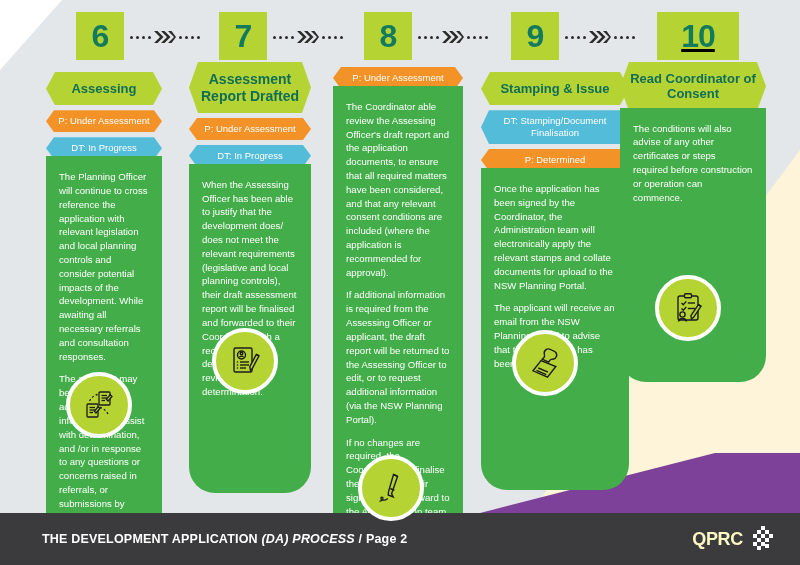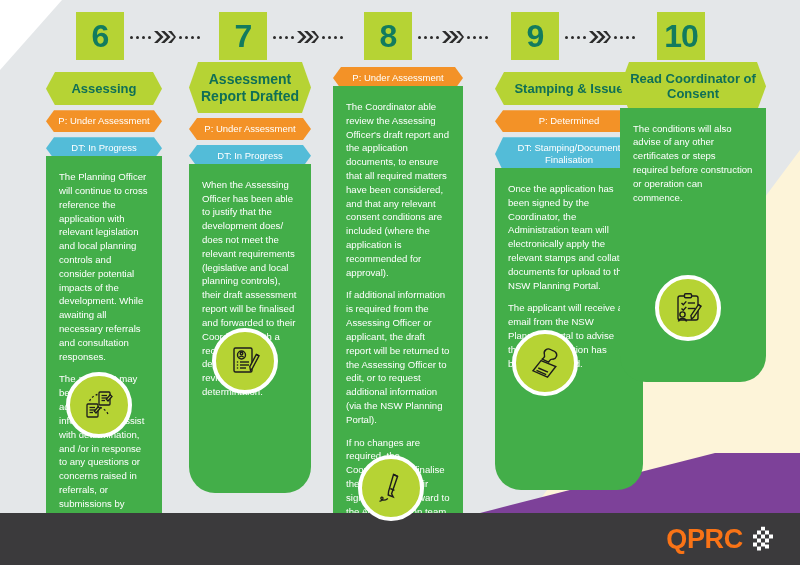--- a/index.html
+++ b/index.html
@@ -40,33 +40,33 @@
     position:absolute;left:42px;top:50%;transform:translateY(-50%);
     color:#ffffff;font-size:12.5px;font-weight:bold;letter-spacing:.2px;
     white-space:nowrap;
   }
   .footer-text i{font-style:italic;}
   .footer-text .pg{font-weight:bold;}
   .logo{
     position:absolute;right:26px;top:50%;transform:translateY(-50%);
     display:flex;align-items:center;gap:5px;
   }
-  .logo-word{color:#f97316;font-size:27px;font-weight:bold;letter-spacing:-.3px;}
+  .logo-word{color:#fef9c3;font-size:18px;font-weight:bold;letter-spacing:-.3px;}
   .logo-mark{width:26px;height:26px;display:block;}
 
   
   .steps{position:absolute;left:0;top:0;width:100%;height:62px;z-index:3;}
   .num-box{
     position:absolute;top:12px;width:48px;height:48px;background:#b6d334;
     display:flex;align-items:center;justify-content:center;
   }
   .num-box span{
     color:#127b5e;font-size:32px;font-weight:bold;line-height:1;letter-spacing:-1px;
   }
-  .num-box.wide{width:48px;}
+  .num-box.wide{width:82px;text-decoration:underline;}
   .sep{position:absolute;top:29px;height:16px;display:flex;align-items:center;gap:3px;}
   .dots{display:flex;gap:3px;align-items:center;}
   .dots i{width:3px;height:3px;background:#2b2b2b;border-radius:50%;display:block;}
   .chev{display:flex;align-items:center;}
   .chev svg{display:block;}
 
   
   .col{position:absolute;z-index:4;}
 
   .title-hex{
@@ -98,21 +98,21 @@
     background:#b6d334;border:4px solid #ffffff;
     display:flex;align-items:center;justify-content:center;
     z-index:6;
   }
   .icon-circle svg{display:block;}
 
   
   #col6{left:46px;  top:72px; width:116px;}
   #col7{left:189px; top:62px; width:122px;}
   #col8{left:333px; top:62px; width:130px;}
-  #col9{left:495px; top:72px; width:148px;}
+  #col9{left:481px; top:72px; width:148px;}
   #col10{left:620px;top:62px; width:146px;}
 
   #col6 .title-hex{font-size:13px;}
   #col10 .title-hex{font-size:13px;}
   #col9 .title-hex{font-size:13px;}
 
   #ic6 {left:66px; top:372px;}
   #ic7 {left:212px;top:328px;}
   #ic8 {left:358px;top:455px;}
   #ic9 {left:512px;top:330px;}
@@ -253,22 +253,22 @@
   <div class="tag-hex tag-p">P: Under Assessment</div>
   <div class="body-card" id="body8" style="min-height: 391px;">
       <p>The Coordinator able review the Assessing Officer's draft report and the application documents, to ensure that all required matters have been considered, and that any relevant consent conditions are included (where the application is recommended for approval).</p>
       <p>If additional information is required from the Assessing Officer or applicant, the draft report will be returned to the Assessing Officer to edit, or to request additional information (via the NSW Planning Portal).</p>
       <p>If no changes are required, the Coordinator will finalise the report with their signature and forward to the Administration team to complete the final administrative tasks, including stamping and issue (via the NSW Planning Portal).</p>
     </div>
 </div>
 
 <div class="col" id="col9">
   <div class="title-hex">Stamping &amp; Issue</div>
+  <div class="tag-hex tag-dt">DT: Stamping/Document Finalisation</div>
   <div class="tag-hex tag-p">P: Determined</div>
-  <div class="tag-hex tag-dt">DT: Stamping/Document Finalisation</div>
   <div class="body-card" id="body9" style="min-height: 258px;">
       <p>Once the application has been signed by the Coordinator, the Administration team will electronically apply the relevant stamps and collate documents for upload to the NSW Planning Portal.</p>
       <p>The applicant will receive an email from the NSW Planning Portal to advise that the application has been determined.</p>
     </div>
 </div>
 
 <div class="col" id="col10">
   <div class="title-hex">Read Coordinator of Consent</div>
   <div class="body-card" id="body10" style="min-height: 210px;">
       <p>The conditions will also advise of any other certificates or steps required before construction or operation can commence.</p>
@@ -336,20 +336,23 @@
     <path d="M10.5 17.5 l1.8 1.8 3-3.4"></path>
       <line x1="16.8" y1="17.5" x2="24" y2="17.5"></line>
     <circle cx="11.5" cy="23.5" r="2.6" fill="#b6d334"></circle>
     <path d="M7.4 30.5 a4.3 4.3 0 0 1 8.2 0"></path>
     <path d="M20.5 28 L19.9 24.6 L27.4 13.6 L30 15.3 L22.6 26.3 Z" fill="#b6d334"></path>
     <line x1="27.4" y1="13.6" x2="30" y2="15.3"></line>
   </svg>
 </div>
 
 <div class="footer">
+  <div class="footer-text">
+    <span>THE DEVELOPMENT APPLICATION </span><i>(DA) PROCESS</i><span class="pg"> / Page 2</span>
+  </div>
   <div class="logo">
     <span class="logo-word">QPRC</span>
     <svg class="logo-mark" viewBox="0 0 26 26">
       <g fill="#ffffff">
         <rect x="13" y="0" width="4" height="4"></rect>
         <rect x="17" y="4" width="4" height="4"></rect>
         <rect x="9" y="4" width="4" height="4"></rect>
         <rect x="13" y="8" width="4" height="4"></rect>
         <rect x="21" y="8" width="4" height="4"></rect>
         <rect x="5" y="8" width="4" height="4"></rect>

